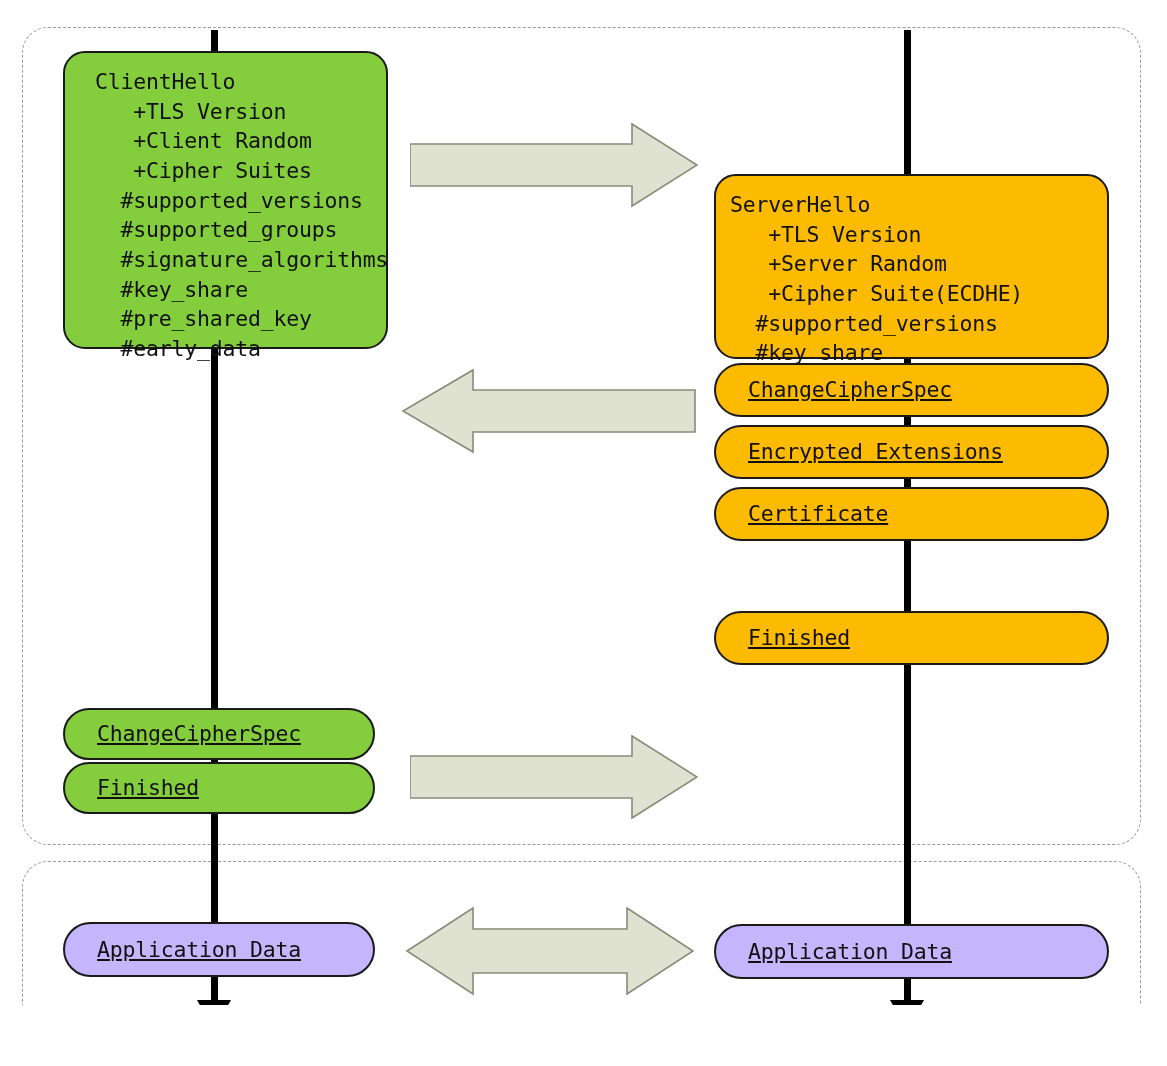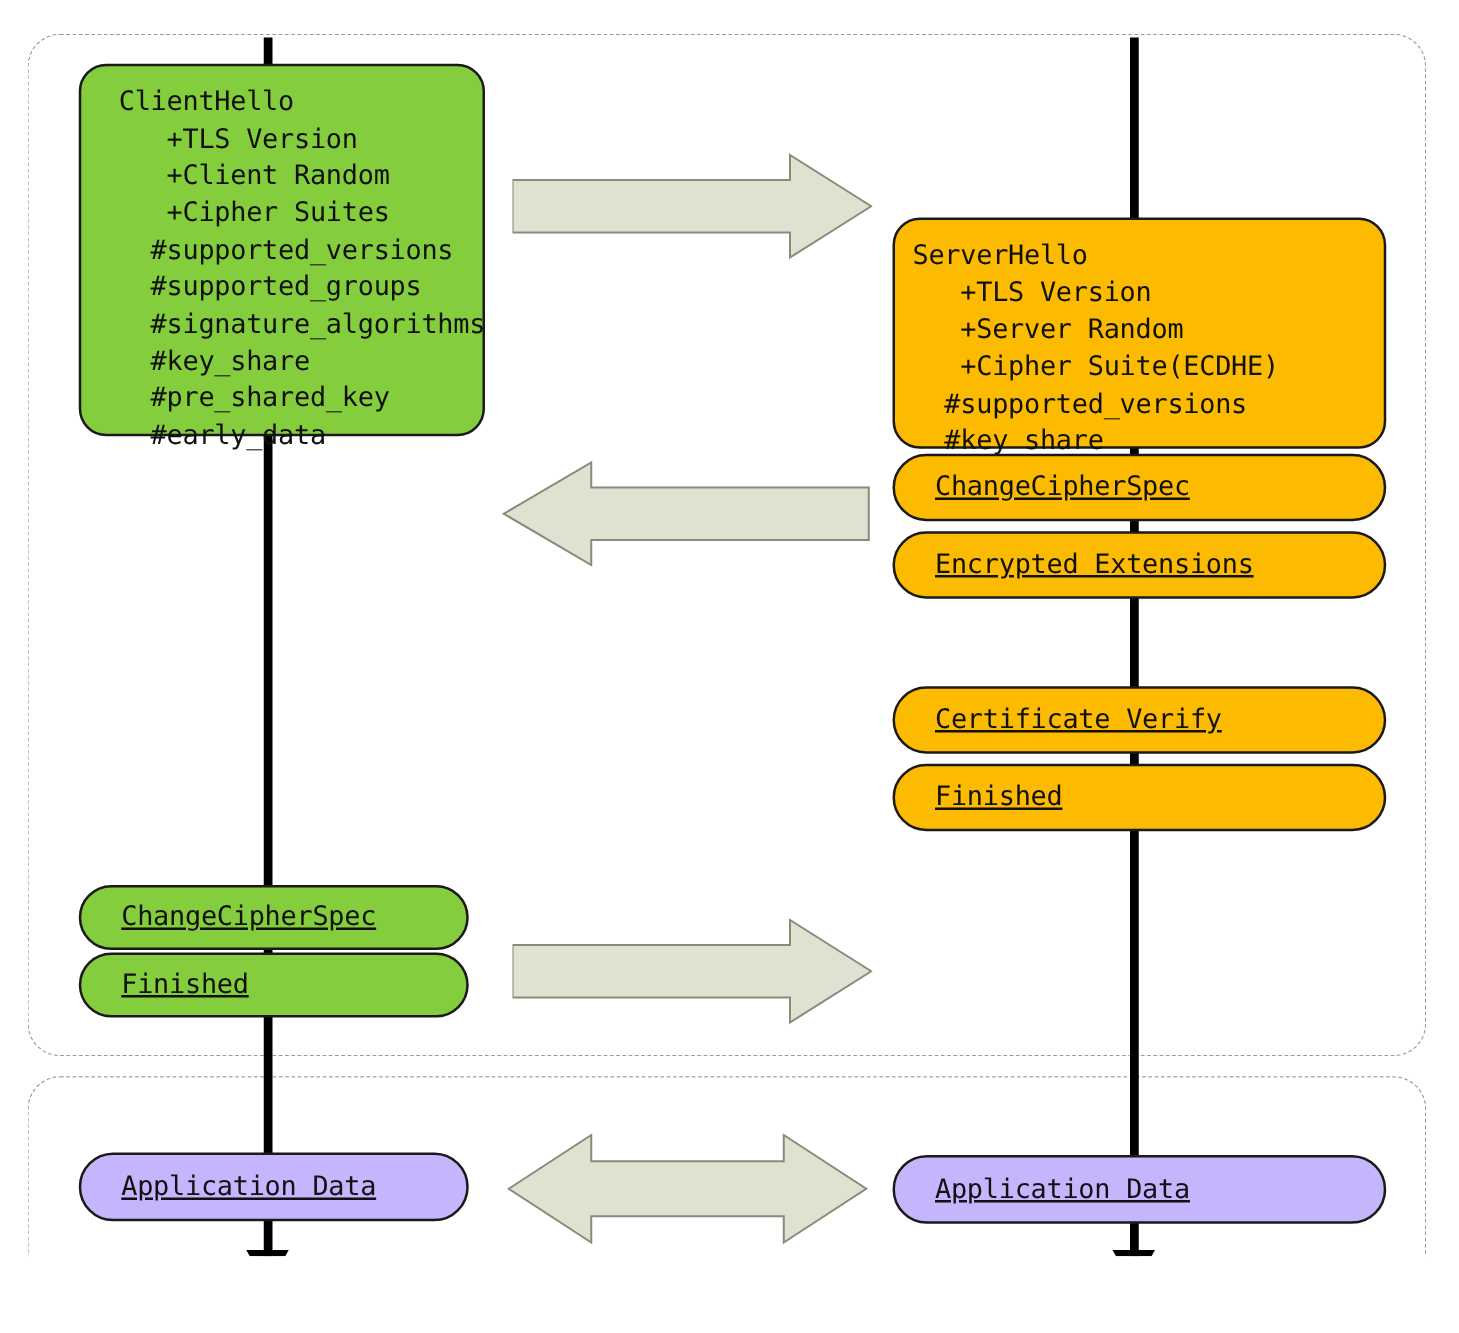--- a/index.html
+++ b/index.html
@@ -147,22 +147,22 @@
    +TLS Version
    +Server Random
    +Cipher Suite(ECDHE)
   #supported_versions
   #key_share</div>
 
   <div class="msg-box amber msg-pill" id="box-server-ccs">ChangeCipherSpec</div>
 
   <div class="msg-box amber msg-pill" id="box-server-encext">Encrypted Extensions</div>
 
+  <div class="msg-box amber msg-pill" id="box-server-cert">Certificate</div>
 
-  <div class="msg-box amber msg-pill" id="box-server-certver">Certificate Verify</div>
 
   <div class="msg-box amber msg-pill" id="box-server-finished">Finished</div>
 
   <div class="msg-box salmon msg-pill" id="box-server-appdata">Application Data</div>
 
   <div class="block-arrow" id="arrow-client-to-server-1">
     <svg width="288" height="86" viewBox="0 0 288 86">
       <polygon points="0,22 222,22 222,2 287,43 222,84 222,64 0,64" fill="#dfe2d1" stroke="#8a8a7a" stroke-width="1.6"></polygon>
     </svg>
   </div>

